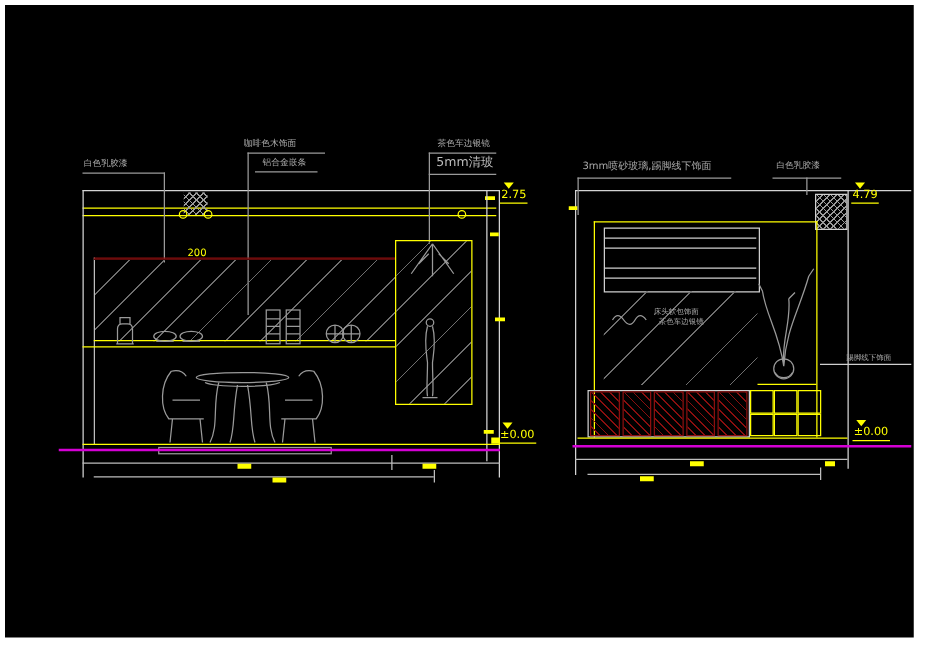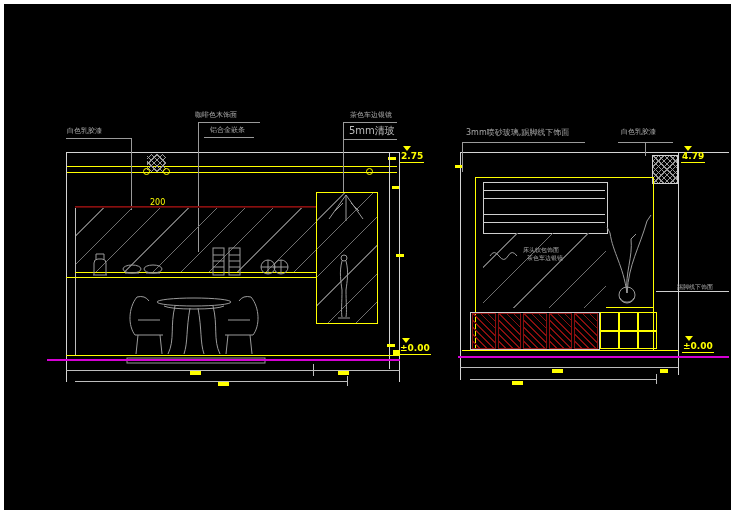--- a/index.html
+++ b/index.html
@@ -5,21 +5,21 @@
   html,body{margin:0;padding:0;background:#555;}
   #canvas{position:relative;width:740px;height:516px;background:#000;overflow:hidden;
           font-family:"DejaVu Sans",sans-serif;}
   .ln{position:absolute;}
   .lbl{position:absolute;color:#a8a8a8;font-size:7px;line-height:9px;white-space:nowrap;}
   .lbl-big{position:absolute;color:#bdbdbd;font-size:10px;line-height:11px;white-space:nowrap;}
   .ytxt{position:absolute;color:#ffff00;font-size:8px;line-height:9px;white-space:nowrap;}
   .lvl{position:absolute;display:flex;flex-direction:column;align-items:flex-start;}
   .tri{width:0;height:0;border-left:4px solid transparent;border-right:4px solid transparent;
        border-top:5px solid #ffff00;margin-left:3px;}
-  .lvltxt{font-size:9px;font-weight:bold;color:#ffff00;border-bottom:1px solid #ffff00;padding:0 1px;line-height:11px;}
+  .lvltxt{font-size:9px;font-weight:normal;color:#ffff00;border-bottom:1px solid #ffff00;padding:0 1px;line-height:11px;}
   .crosshatch{background:
      repeating-linear-gradient(45deg,transparent 0 3px,#9a9a9a 3px 4px),
      repeating-linear-gradient(135deg,transparent 0 3px,#9a9a9a 3px 4px);}
   .mirror{background:repeating-linear-gradient(135deg,transparent 0 19px,#6f6f6f 19px 20px);}
   .mirror2{background:repeating-linear-gradient(135deg,transparent 0 24px,#6f6f6f 24px 25px);}
   .redhatch{background:repeating-linear-gradient(45deg,transparent 0 4px,#8a0f0f 4px 5px);}
   .cell{border:1px solid #8a0f0f;flex:1;margin:0 1px;}
   .ygrid{display:grid;grid-template-columns:repeat(3,1fr);grid-template-rows:repeat(2,1fr);}
   .ycell{border:1px solid #ffff00;}
   .circ{position:absolute;width:5px;height:5px;border:1px solid #ffff00;border-radius:50%;}

